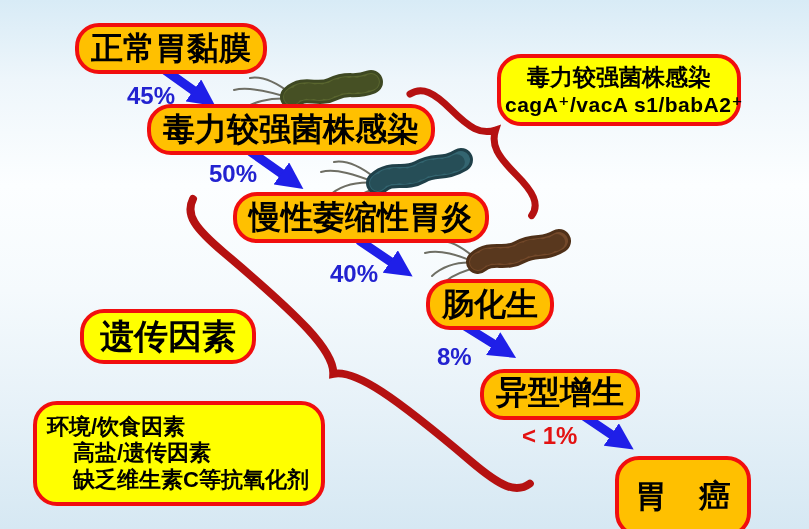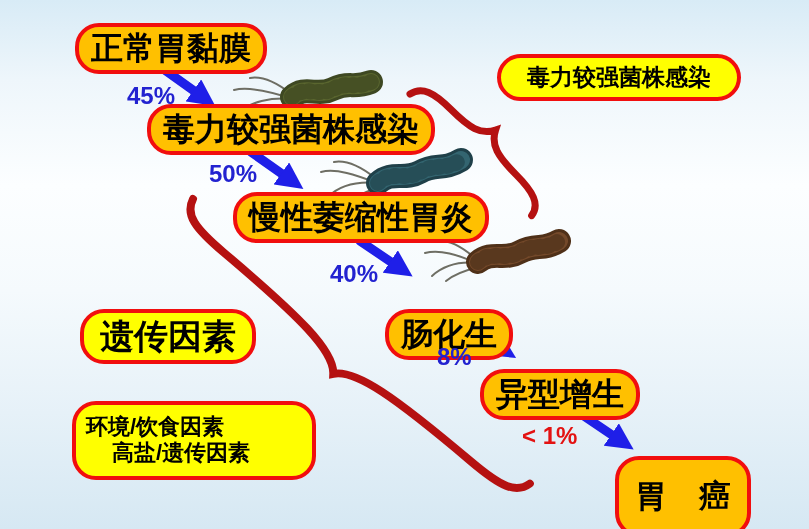--- a/index.html
+++ b/index.html
@@ -10,29 +10,29 @@
   }
   .overlay{position:absolute;left:0;top:0;width:809px;height:529px;}
   .box{
     position:absolute;background:#FFC000;border:4px solid #F10E0E;border-radius:24px;
     color:#000;font-weight:700;white-space:nowrap;box-sizing:border-box;
   }
   .stage{font-size:32px;line-height:1.22;padding:2px 12px;}
   .s1{left:75px;top:23px;}
   .s2{left:147px;top:104px;}
   .s3{left:233px;top:192px;text-align:right;}
-  .s4{left:385px;top:279px;margin-top:30px;}
-  .s5{left:480px;top:369px;}
+  .s4{left:426px;top:279px;}
+  .s5{left:480px;top:369px;font-family:Liberation Mono, monospace;}
   .s6{left:615px;top:456px;padding:17px 16px;}
   .note{background:#FFFF00;}
   .virulence{left:497px;top:54px;width:244px;text-align:center;padding:5px 4px;}
   .virulence .l1{font-size:23px;line-height:1.25;}
   .virulence .l2{font-size:21px;line-height:1.2;letter-spacing:.5px;}
   .genetic{left:80px;top:309px;font-size:34px;line-height:1.2;padding:3px 16px;}
-  .environment{left:33px;top:401px;width:244px;font-size:22px;line-height:1.2;padding:9px 10px;margin-left:39px;}
+  .environment{left:33px;top:401px;width:292px;font-size:22px;line-height:1.2;padding:9px 10px;}
   .environment .indent{margin-left:26px;}
   .pct{position:absolute;font-weight:700;font-size:24px;color:#2222D0;white-space:nowrap;}
   .p1{left:127px;top:82px;}
   .p2{left:209px;top:160px;}
   .p3{left:330px;top:260px;text-align:center;}
   .p4{left:437px;top:343px;}
   .p5{left:522px;top:422px;color:#E31212;}
 </style>
 </head>
 <body>
@@ -105,20 +105,22 @@
 <div class="box stage s6">胃　癌</div>
 
 <div class="pct p1">45%</div>
 <div class="pct p2">50%</div>
 <div class="pct p3">40%</div>
 <div class="pct p4">8%</div>
 <div class="pct p5">&lt; 1%</div>
 
 <div class="box note virulence">
   <div class="l1">毒力较强菌株感染</div>
+  <div class="l2">cagA⁺/vacA s1/babA2⁺</div>
 </div>
 
 <div class="box note genetic">遗传因素</div>
 
 <div class="box note environment">
   <div>环境/饮食因素</div>
   <div class="indent">高盐/遗传因素</div>
+  <div class="indent">缺乏维生素C等抗氧化剂</div>
 </div>
 
 </body></html>

